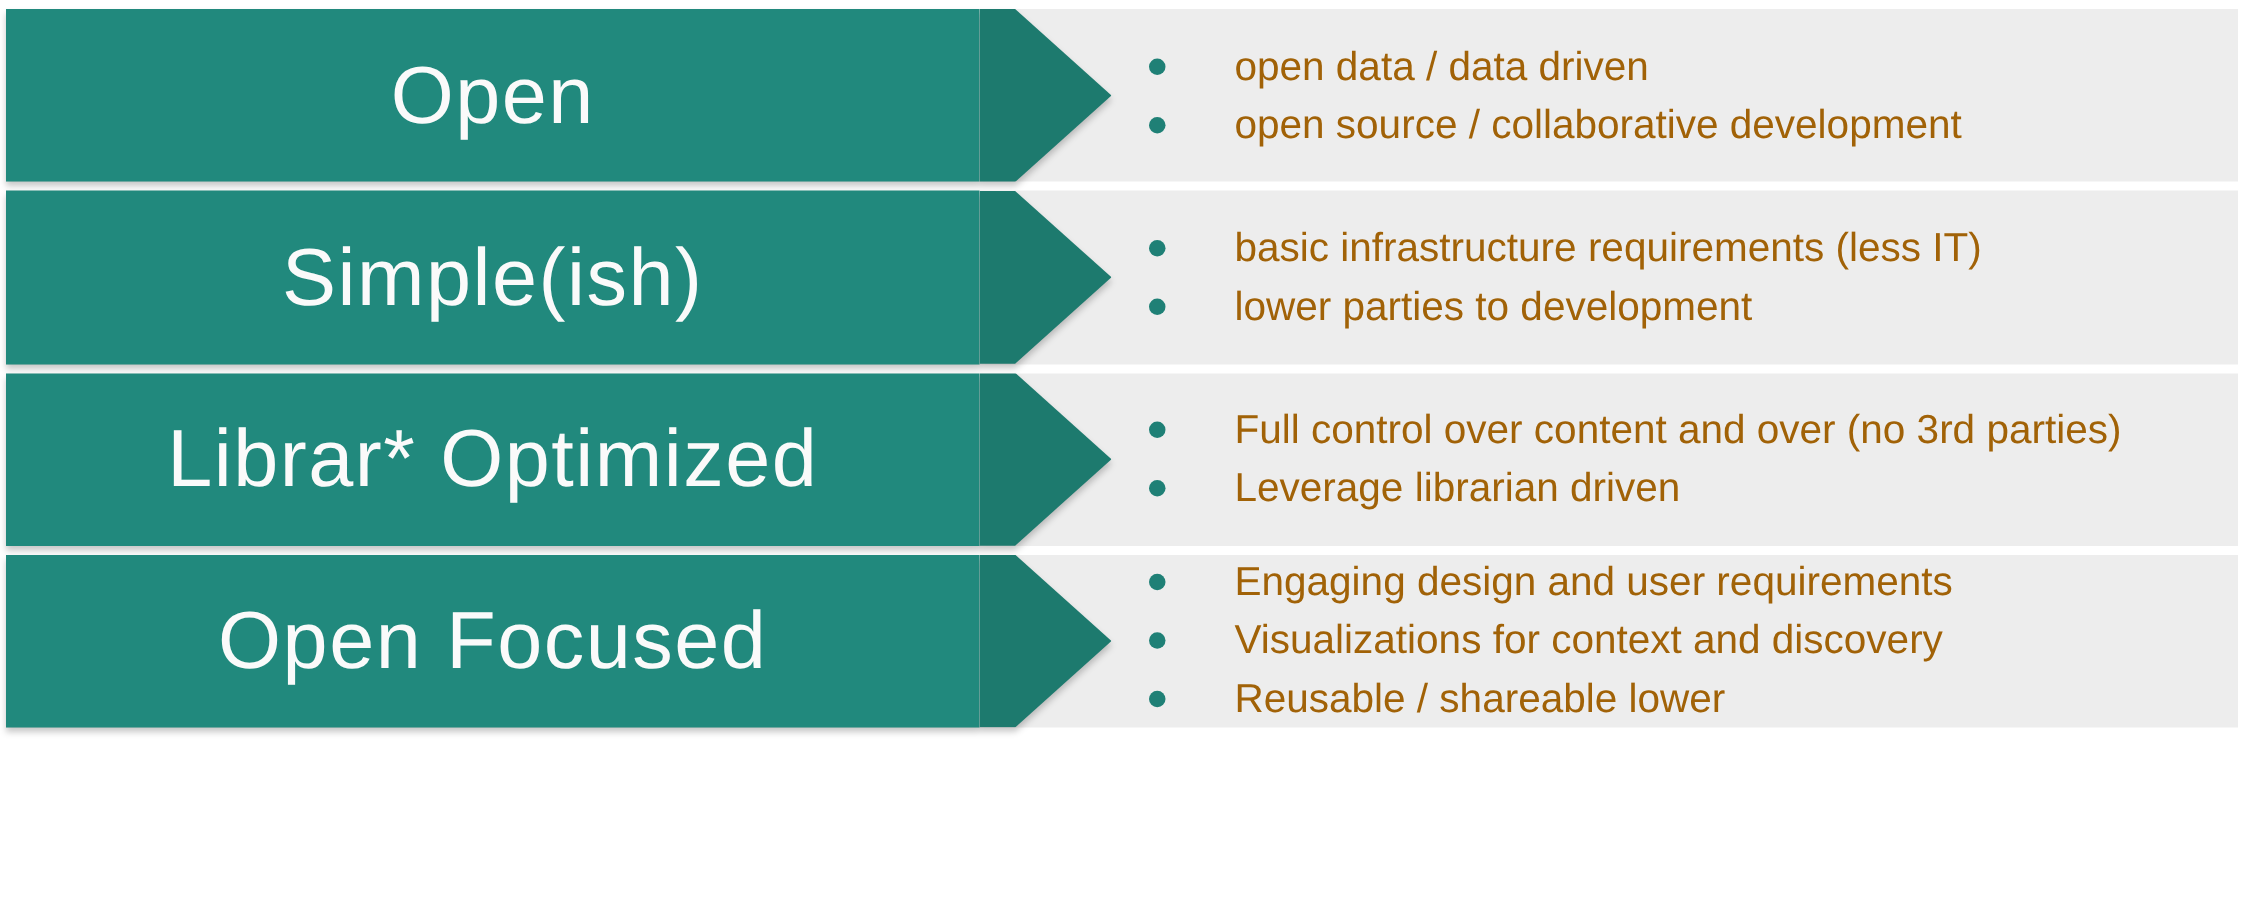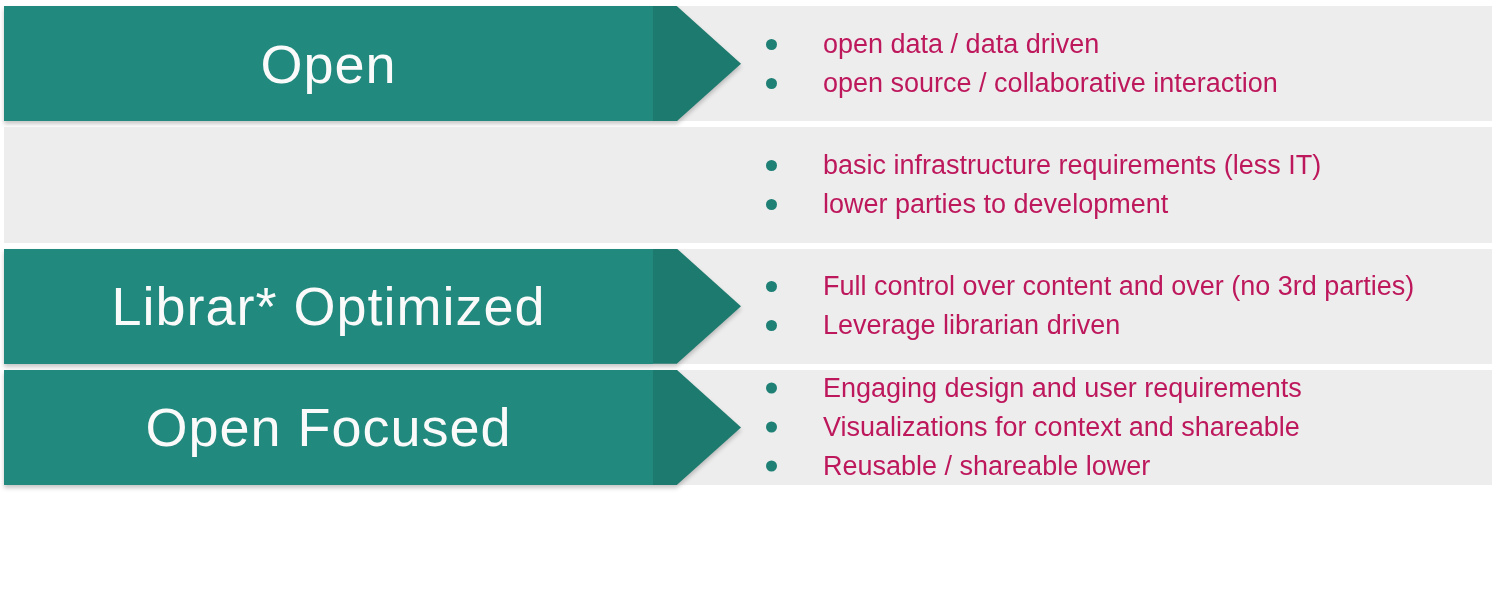--- a/index.html
+++ b/index.html
@@ -63,21 +63,21 @@
     top: 50%;
     transform: translateY(-50%);
     margin: 0;
     padding: 0;
     list-style: none;
   }
   .bullet-item {
     position: relative;
     padding-left: 57px;
     margin: 0;
-    color: #be185d;
+    color: #a16207;
     font-size: 27px;
     line-height: 39px;
     white-space: nowrap;
   }
   .bullet-dot {
     position: absolute;
     left: 0;
     top: 14px;
     width: 11px;
     height: 11px;
@@ -97,26 +97,32 @@
       </div>
       <div class="arrow-head"></div>
     </div>
     <ul class="bullets">
       <li class="bullet-item">
         <span class="bullet-dot"></span>
         <span>open data / data driven</span>
       </li>
       <li class="bullet-item">
         <span class="bullet-dot"></span>
-        <span>open source / collaborative interaction</span>
+        <span>open source / collaborative development</span>
       </li>
     </ul>
   </div>
 
   <div class="row">
+    <div class="arrow">
+      <div class="arrow-rect">
+        <span class="banner-title">Simple(ish)</span>
+      </div>
+      <div class="arrow-head"></div>
+    </div>
     <ul class="bullets">
       <li class="bullet-item">
         <span class="bullet-dot"></span>
         <span>basic infrastructure requirements (less IT)</span>
       </li>
       <li class="bullet-item">
         <span class="bullet-dot"></span>
         <span>lower parties to development</span>
       </li>
     </ul>
@@ -148,21 +154,21 @@
       </div>
       <div class="arrow-head"></div>
     </div>
     <ul class="bullets">
       <li class="bullet-item">
         <span class="bullet-dot"></span>
         <span>Engaging design and user requirements</span>
       </li>
       <li class="bullet-item">
         <span class="bullet-dot"></span>
-        <span>Visualizations for context and shareable</span>
+        <span>Visualizations for context and discovery</span>
       </li>
       <li class="bullet-item">
         <span class="bullet-dot"></span>
         <span>Reusable / shareable lower</span>
       </li>
     </ul>
   </div>
 
 </div>
 

